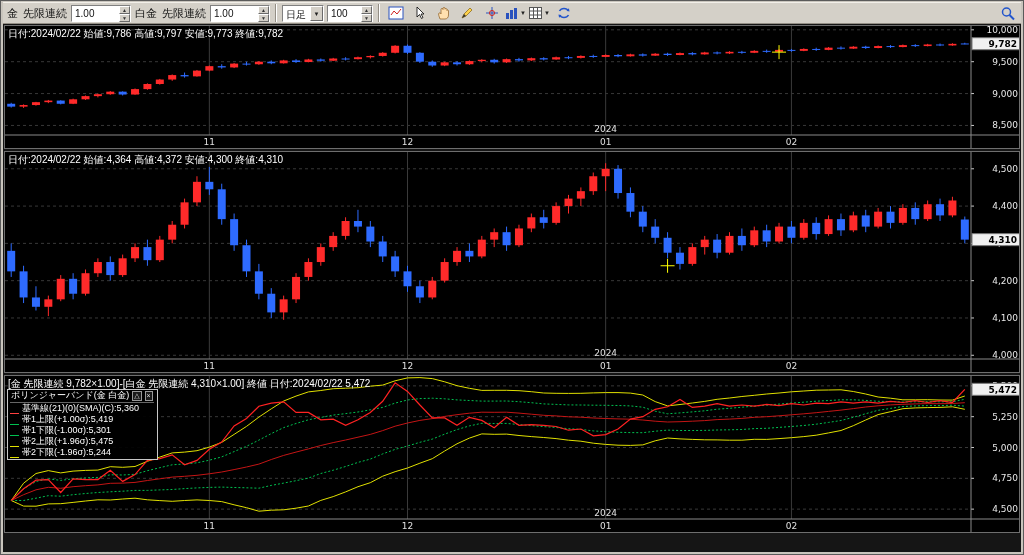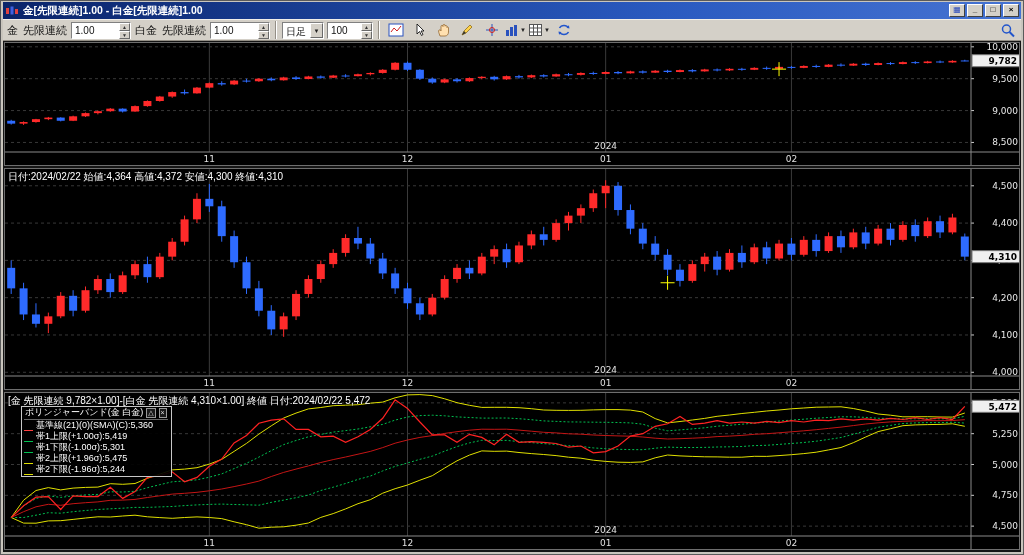--- a/index.html
+++ b/index.html
@@ -22,43 +22,31 @@
   .dbtn{width:13px;background:#d4d0c8;border:1px solid;border-color:#fff #6a6a6a #6a6a6a #fff;font-size:6px;text-align:center;line-height:14px;color:#222;}
   .tb-sep{width:2px;height:18px;border-left:1px solid #938e85;border-right:1px solid #fff;margin:0 2px;}
   .tb-btn{width:21px;height:19px;display:flex;align-items:center;justify-content:center;background:#d4d0c8;position:relative;}
   .tb-btn .mini-arrow{font-size:6px;margin-left:1px;color:#222;}
   .tb-spacer{flex:1;}
   .charts{flex:1;background:#151515;padding:1px;display:flex;flex-direction:column;gap:2px;}
   .panel{position:relative;background:#000;border:1px solid #6e6e6e;overflow:hidden;}
   .panel svg{display:block;}
   svg text{font-family:"DejaVu Sans","Liberation Sans",sans-serif;}
   .info-line{position:absolute;top:1px;left:3px;color:#ffffff;font-size:10px;white-space:nowrap;text-shadow:0 0 2px #000;}
-  .legend-box{position:absolute;top:13px;left:16px;background:rgba(0,0,0,.92);border:1px solid #c8c8c8;font-size:9px;color:#fff;padding:0 3px 1px 2px;line-height:11px;}
+  .legend-box{position:absolute;top:13px;left:2px;background:rgba(0,0,0,.92);border:1px solid #c8c8c8;font-size:9px;color:#fff;padding:0 3px 1px 2px;line-height:11px;}
   .legend-title{display:flex;align-items:center;gap:3px;border-bottom:1px solid #666;padding:0 1px 1px;}
   .lg-btn{border:1px solid #999;font-size:7px;line-height:8px;padding:0 1px;background:#1a1a1a;color:#ddd;}
   .legend-row{display:flex;align-items:flex-end;gap:3px;}
   .legend-marker{display:inline-block;width:9px;height:0;border-top:1px solid #fff;}
 </style>
 </head>
 <body>
 
 <div class="window">
 
-  <div class="titlebar">
-    <svg class="app-icon" viewBox="0 0 14 12">
-      <rect x="1" y="3" width="3" height="6" fill="#e04040"></rect>
-      <rect x="5.5" y="1.5" width="3" height="8" fill="#4060e0"></rect>
-      <rect x="10" y="4" width="3" height="5" fill="#e04040"></rect>
-    </svg>
-    <span class="title-text">金[先限連続]1.00 - 白金[先限連続]1.00</span>
-    <div class="win-btn style">▦</div>
-    <div class="win-btn">_</div>
-    <div class="win-btn">□</div>
-    <div class="win-btn">×</div>
-  </div>
 
   <div class="toolbar">
     <span class="tb-label">金</span>
     <span class="tb-label">先限連続</span>
     <div class="spin">
       <div class="val">1.00</div>
       <div class="arrows">
         <div>▲</div>
         <div>▼</div>
       </div>
@@ -331,20 +319,21 @@
             <line x1="947.423076923077" y1="17.210526315789473" x2="947.423076923077" y2="19.760233918128655" stroke="#ff2a2a"></line>
             <rect x="943.423076923077" y="17.84795321637427" width="8" height="1.5935672514619874" fill="#ff2a2a"></rect>
             <line x1="959.8076923076924" y1="16.764327485380118" x2="959.8076923076924" y2="18.294152046783626" stroke="#2e6bff"></line>
             <rect x="955.8076923076924" y="17.465497076023393" width="8" height="1" fill="#2e6bff"></rect>
           </g>
           <line x1="767.0384615384617" y1="26.13450292397661" x2="781.0384615384617" y2="26.13450292397661" stroke="#ffff00"></line>
           <line x1="774.0384615384617" y1="19.13450292397661" x2="774.0384615384617" y2="33.13450292397661" stroke="#ffff00"></line>
           <rect x="967" y="11.72046783625731" width="48" height="12" fill="#f0f0f0" stroke="#777"></rect>
           <text x="1012" y="21.22046783625731" fill="#000" font-size="9" font-weight="bold" text-anchor="end">9,782</text>
         </svg>
+      <div class="info-line">日付:2024/02/22 始値:9,786 高値:9,797 安値:9,773 終値:9,782</div>
     </div>
     <div class="panel" style="height:222px">
       <svg id="svg-platinum" width="1016" height="220">
           <line x1="204.34615384615384" y1="0" x2="204.34615384615384" y2="207" stroke="#3a3a3a"></line>
           <text x="204.34615384615384" y="217" fill="#e0e0e0" font-size="9" text-anchor="middle">11</text>
           <line x1="402.5" y1="0" x2="402.5" y2="207" stroke="#3a3a3a"></line>
           <text x="402.5" y="217" fill="#e0e0e0" font-size="9" text-anchor="middle">12</text>
           <line x1="600.6538461538462" y1="0" x2="600.6538461538462" y2="207" stroke="#3a3a3a"></line>
           <text x="600.6538461538462" y="217" fill="#e0e0e0" font-size="9" text-anchor="middle">01</text>
           <line x1="786.423076923077" y1="0" x2="786.423076923077" y2="207" stroke="#3a3a3a"></line>

